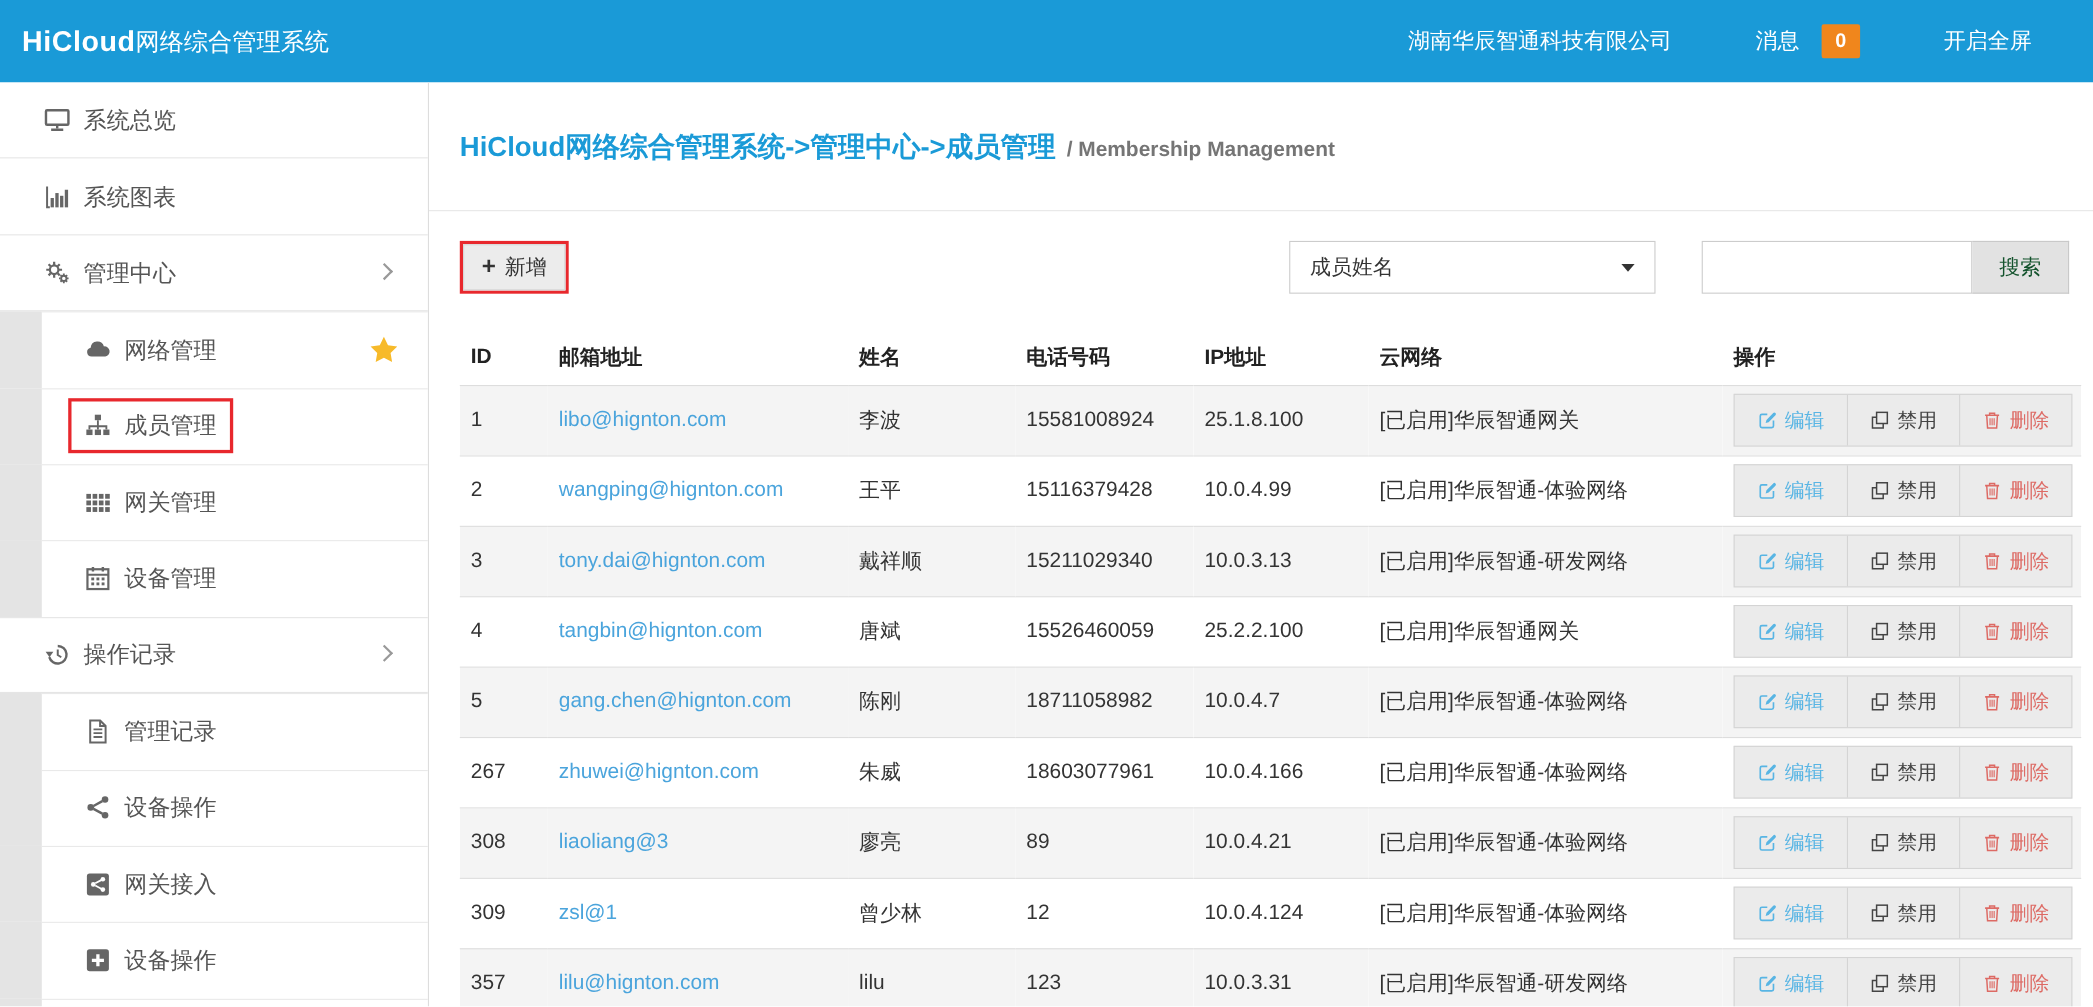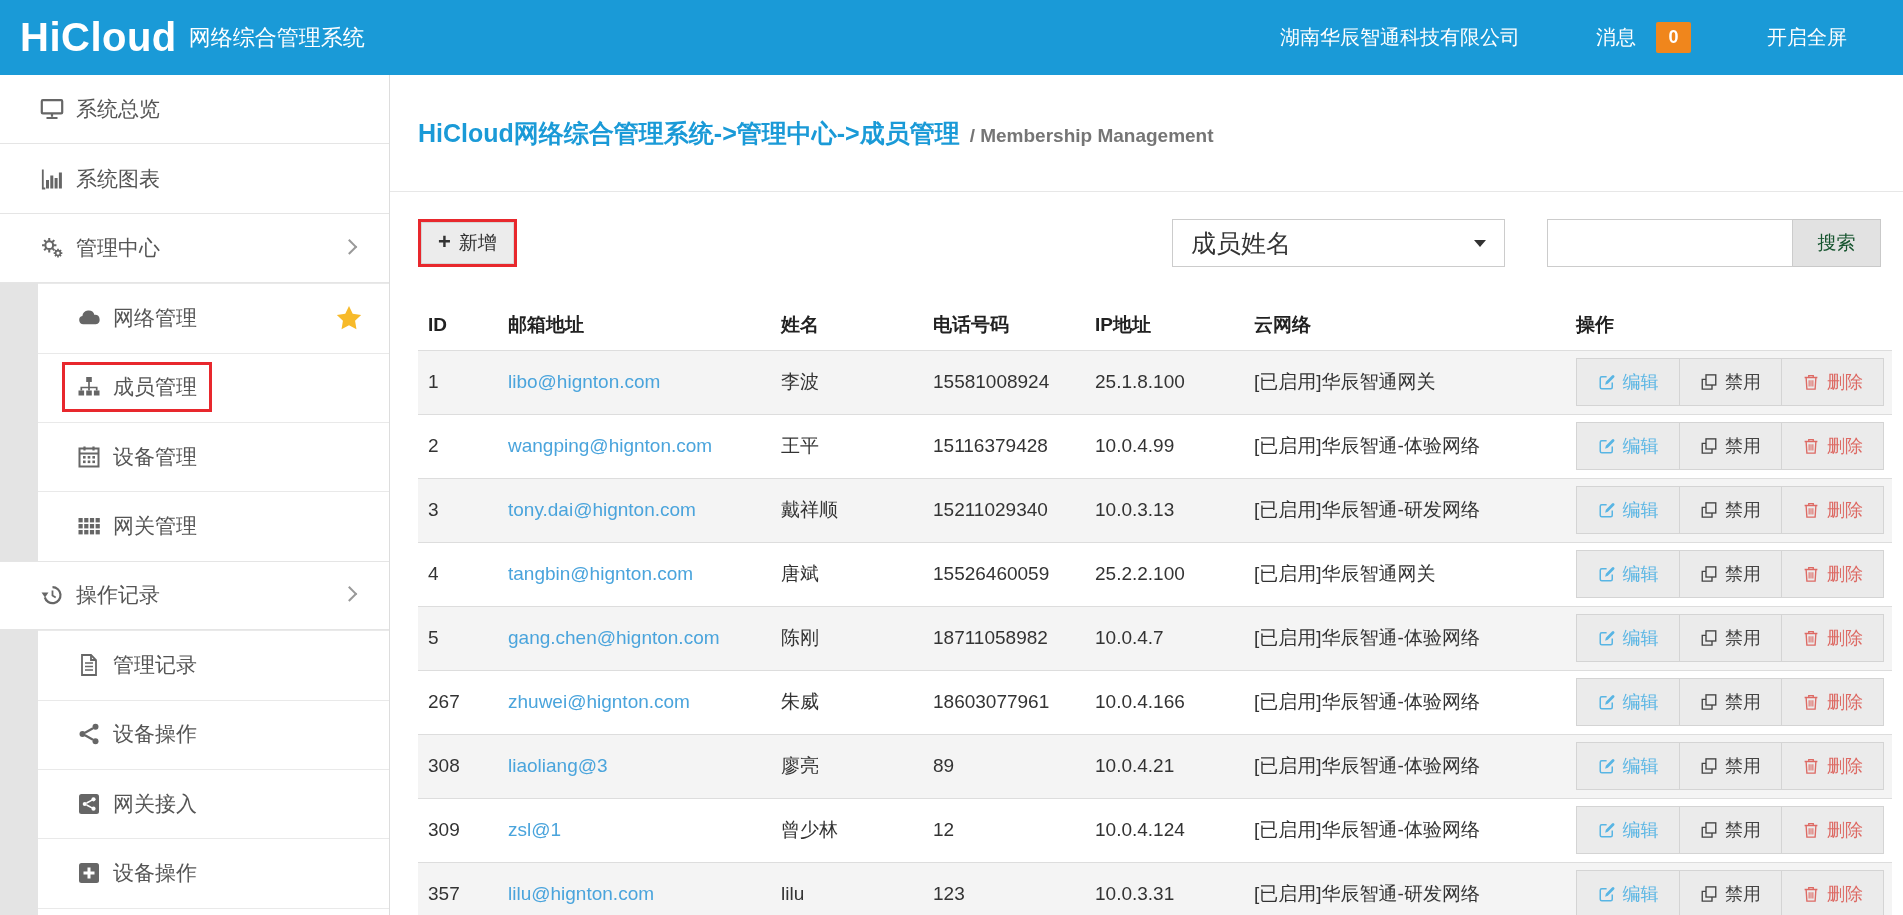--- a/index.html
+++ b/index.html
@@ -2,22 +2,22 @@
 <html style="--brand: #1a9ad7; --annotation: #e8282d; --link: #4aa4dc; --edit: #58b5e4; --delete: #dd6a64; --badge: #f0861c; --star: #f7ba2a;"><head>
 <meta charset="utf-8">
 <style>
   * { margin:0; padding:0; box-sizing:border-box; }
   html,body { width:1903px; height:915px; overflow:hidden; background:#fff;
     font-family:"Liberation Sans","DejaVu Sans",sans-serif; }
 
   
   .topbar { height:75px; background:var(--brand,#1a9ad7); display:flex; align-items:center;
     padding:0 56px 0 20px; color:#fff; }
-  .logo-primary { font-size:40px; font-weight:bold; letter-spacing:.5px; }
-  .logo-secondary { font-size:22px; margin-left:12px; }
+  .logo-primary { font-size:26px; font-weight:bold; letter-spacing:.5px; }
+  .logo-secondary { font-size:22px; margin-left:0; }
   .topbar-right { margin-left:auto; display:flex; align-items:center; gap:46px; font-size:20px; }
   .topbar-item { display:flex; align-items:center; gap:9px; cursor:pointer; }
   .tb-icon { width:21px; height:21px; display:inline-flex; color:#fff; }
   .badge { min-width:35px; height:31px; line-height:31px; background:var(--badge,#f0861c);
     color:#fff; font-size:18px; font-weight:bold; text-align:center; margin-left:11px;
     display:inline-block; border-radius:2px; }
 
   
   .app { display:flex; height:840px;border-radius:13px; }
   .sidebar { width:390px; border-right:1px solid #ddd; background:#fff; overflow:hidden; }
@@ -53,21 +53,21 @@
 
   
   .toolbar { display:flex; align-items:center; margin:27px 22px 0 28px; height:48px; }
   .add-wrap { border:3px solid var(--annotation,#e8282d); flex:none; }
   .add-btn { display:flex; align-items:center; gap:8px; height:42px; padding:0 16px;
     background:#ececec; border:1px solid #d6d6d6; font-size:19px; color:#333; cursor:pointer;
     font-family:inherit; }
   .plus-icon { font-size:22px; font-weight:bold; line-height:1; margin-top:-2px; }
   .filter-select { margin-left:auto; width:333px; height:48px; border:1px solid #ccc;
     display:flex; align-items:center; justify-content:space-between; padding:0 18px;
-    font-size:25px; color:#333; background:#fff; cursor:pointer; }
+    font-size:19px; color:#333; background:#fff; cursor:pointer; }
   .caret-down { width:0; height:0; border-left:6px solid transparent;
     border-right:6px solid transparent; border-top:7px solid #333; }
   .search-group { display:flex; margin-left:42px; }
   .search-input { width:246px; height:48px; border:1px solid #ccc; font-size:19px;
     padding:0 12px; outline:none; font-family:inherit; }
   .search-btn { width:88px; height:48px; background:#e2e2e2; border:1px solid #c9c9c9;
     border-left:none; font-size:19px; color:#14532d; cursor:pointer; font-family:inherit; }
 
   
   .table-wrap { margin:33px 11px 0 28px; }
@@ -188,57 +188,57 @@
               <path d="M12 7v5M4.3 15.5v-3h15.4v3M12 12.5v3" fill="none" stroke="currentColor" stroke-width="1.7"></path>
             </svg>
           </span>
           <span class="side-label">成员管理</span>
         </span>
       </div>
       <div class="side-item sub">
         <span class="side-inner">
           <span class="side-icon">
             <svg viewBox="0 0 24 24">
-              <rect x="2.5" y="3.5" width="19" height="18" fill="none" stroke="currentColor" stroke-width="2"></rect>
-              <path d="M2.5 8.5h19" stroke="currentColor" stroke-width="2"></path>
-              <path d="M7.5 1.5v4M16.5 1.5v4" stroke="currentColor" stroke-width="2.2"></path>
-              <g fill="currentColor">
-                <rect x="6" y="11" width="2.6" height="2.6"></rect>
-                <rect x="10.7" y="11" width="2.6" height="2.6"></rect>
-                <rect x="15.4" y="11" width="2.6" height="2.6"></rect>
-                <rect x="6" y="15.5" width="2.6" height="2.6"></rect>
-                <rect x="10.7" y="15.5" width="2.6" height="2.6"></rect>
-                <rect x="15.4" y="15.5" width="2.6" height="2.6"></rect>
-              </g>
-            </svg>
-          </span>
-          <span class="side-label">设备管理</span>
-        </span>
-      </div>
-      <div class="side-item sub">
-        <span class="side-inner">
-          <span class="side-icon">
-            <svg viewBox="0 0 24 24">
               <g fill="currentColor">
                 <rect x="1.5" y="4" width="4.2" height="4.4"></rect>
                 <rect x="7.2" y="4" width="4.2" height="4.4"></rect>
                 <rect x="12.9" y="4" width="4.2" height="4.4"></rect>
                 <rect x="18.6" y="4" width="4.2" height="4.4"></rect>
                 <rect x="1.5" y="10" width="4.2" height="4.4"></rect>
                 <rect x="7.2" y="10" width="4.2" height="4.4"></rect>
                 <rect x="12.9" y="10" width="4.2" height="4.4"></rect>
                 <rect x="18.6" y="10" width="4.2" height="4.4"></rect>
                 <rect x="1.5" y="16" width="4.2" height="4.4"></rect>
                 <rect x="7.2" y="16" width="4.2" height="4.4"></rect>
                 <rect x="12.9" y="16" width="4.2" height="4.4"></rect>
                 <rect x="18.6" y="16" width="4.2" height="4.4"></rect>
               </g>
             </svg>
           </span>
           <span class="side-label">网关管理</span>
+        </span>
+      </div>
+      <div class="side-item sub">
+        <span class="side-inner">
+          <span class="side-icon">
+            <svg viewBox="0 0 24 24">
+              <rect x="2.5" y="3.5" width="19" height="18" fill="none" stroke="currentColor" stroke-width="2"></rect>
+              <path d="M2.5 8.5h19" stroke="currentColor" stroke-width="2"></path>
+              <path d="M7.5 1.5v4M16.5 1.5v4" stroke="currentColor" stroke-width="2.2"></path>
+              <g fill="currentColor">
+                <rect x="6" y="11" width="2.6" height="2.6"></rect>
+                <rect x="10.7" y="11" width="2.6" height="2.6"></rect>
+                <rect x="15.4" y="11" width="2.6" height="2.6"></rect>
+                <rect x="6" y="15.5" width="2.6" height="2.6"></rect>
+                <rect x="10.7" y="15.5" width="2.6" height="2.6"></rect>
+                <rect x="15.4" y="15.5" width="2.6" height="2.6"></rect>
+              </g>
+            </svg>
+          </span>
+          <span class="side-label">设备管理</span>
         </span>
       </div>
       <div class="side-item top after-sub">
         <span class="side-inner">
           <span class="side-icon">
             <svg viewBox="0 0 24 24">
               <path d="M12.5 4.2a8 8 0 1 1-7.7 10.2" fill="none" stroke="currentColor" stroke-width="2.2"></path>
               <polygon points="1.5,9.6 8.5,9.6 5,14.6" fill="currentColor"></polygon>
               <path d="M12.5 7.5v5l3.2 2" fill="none" stroke="currentColor" stroke-width="1.8"></path>
             </svg>

